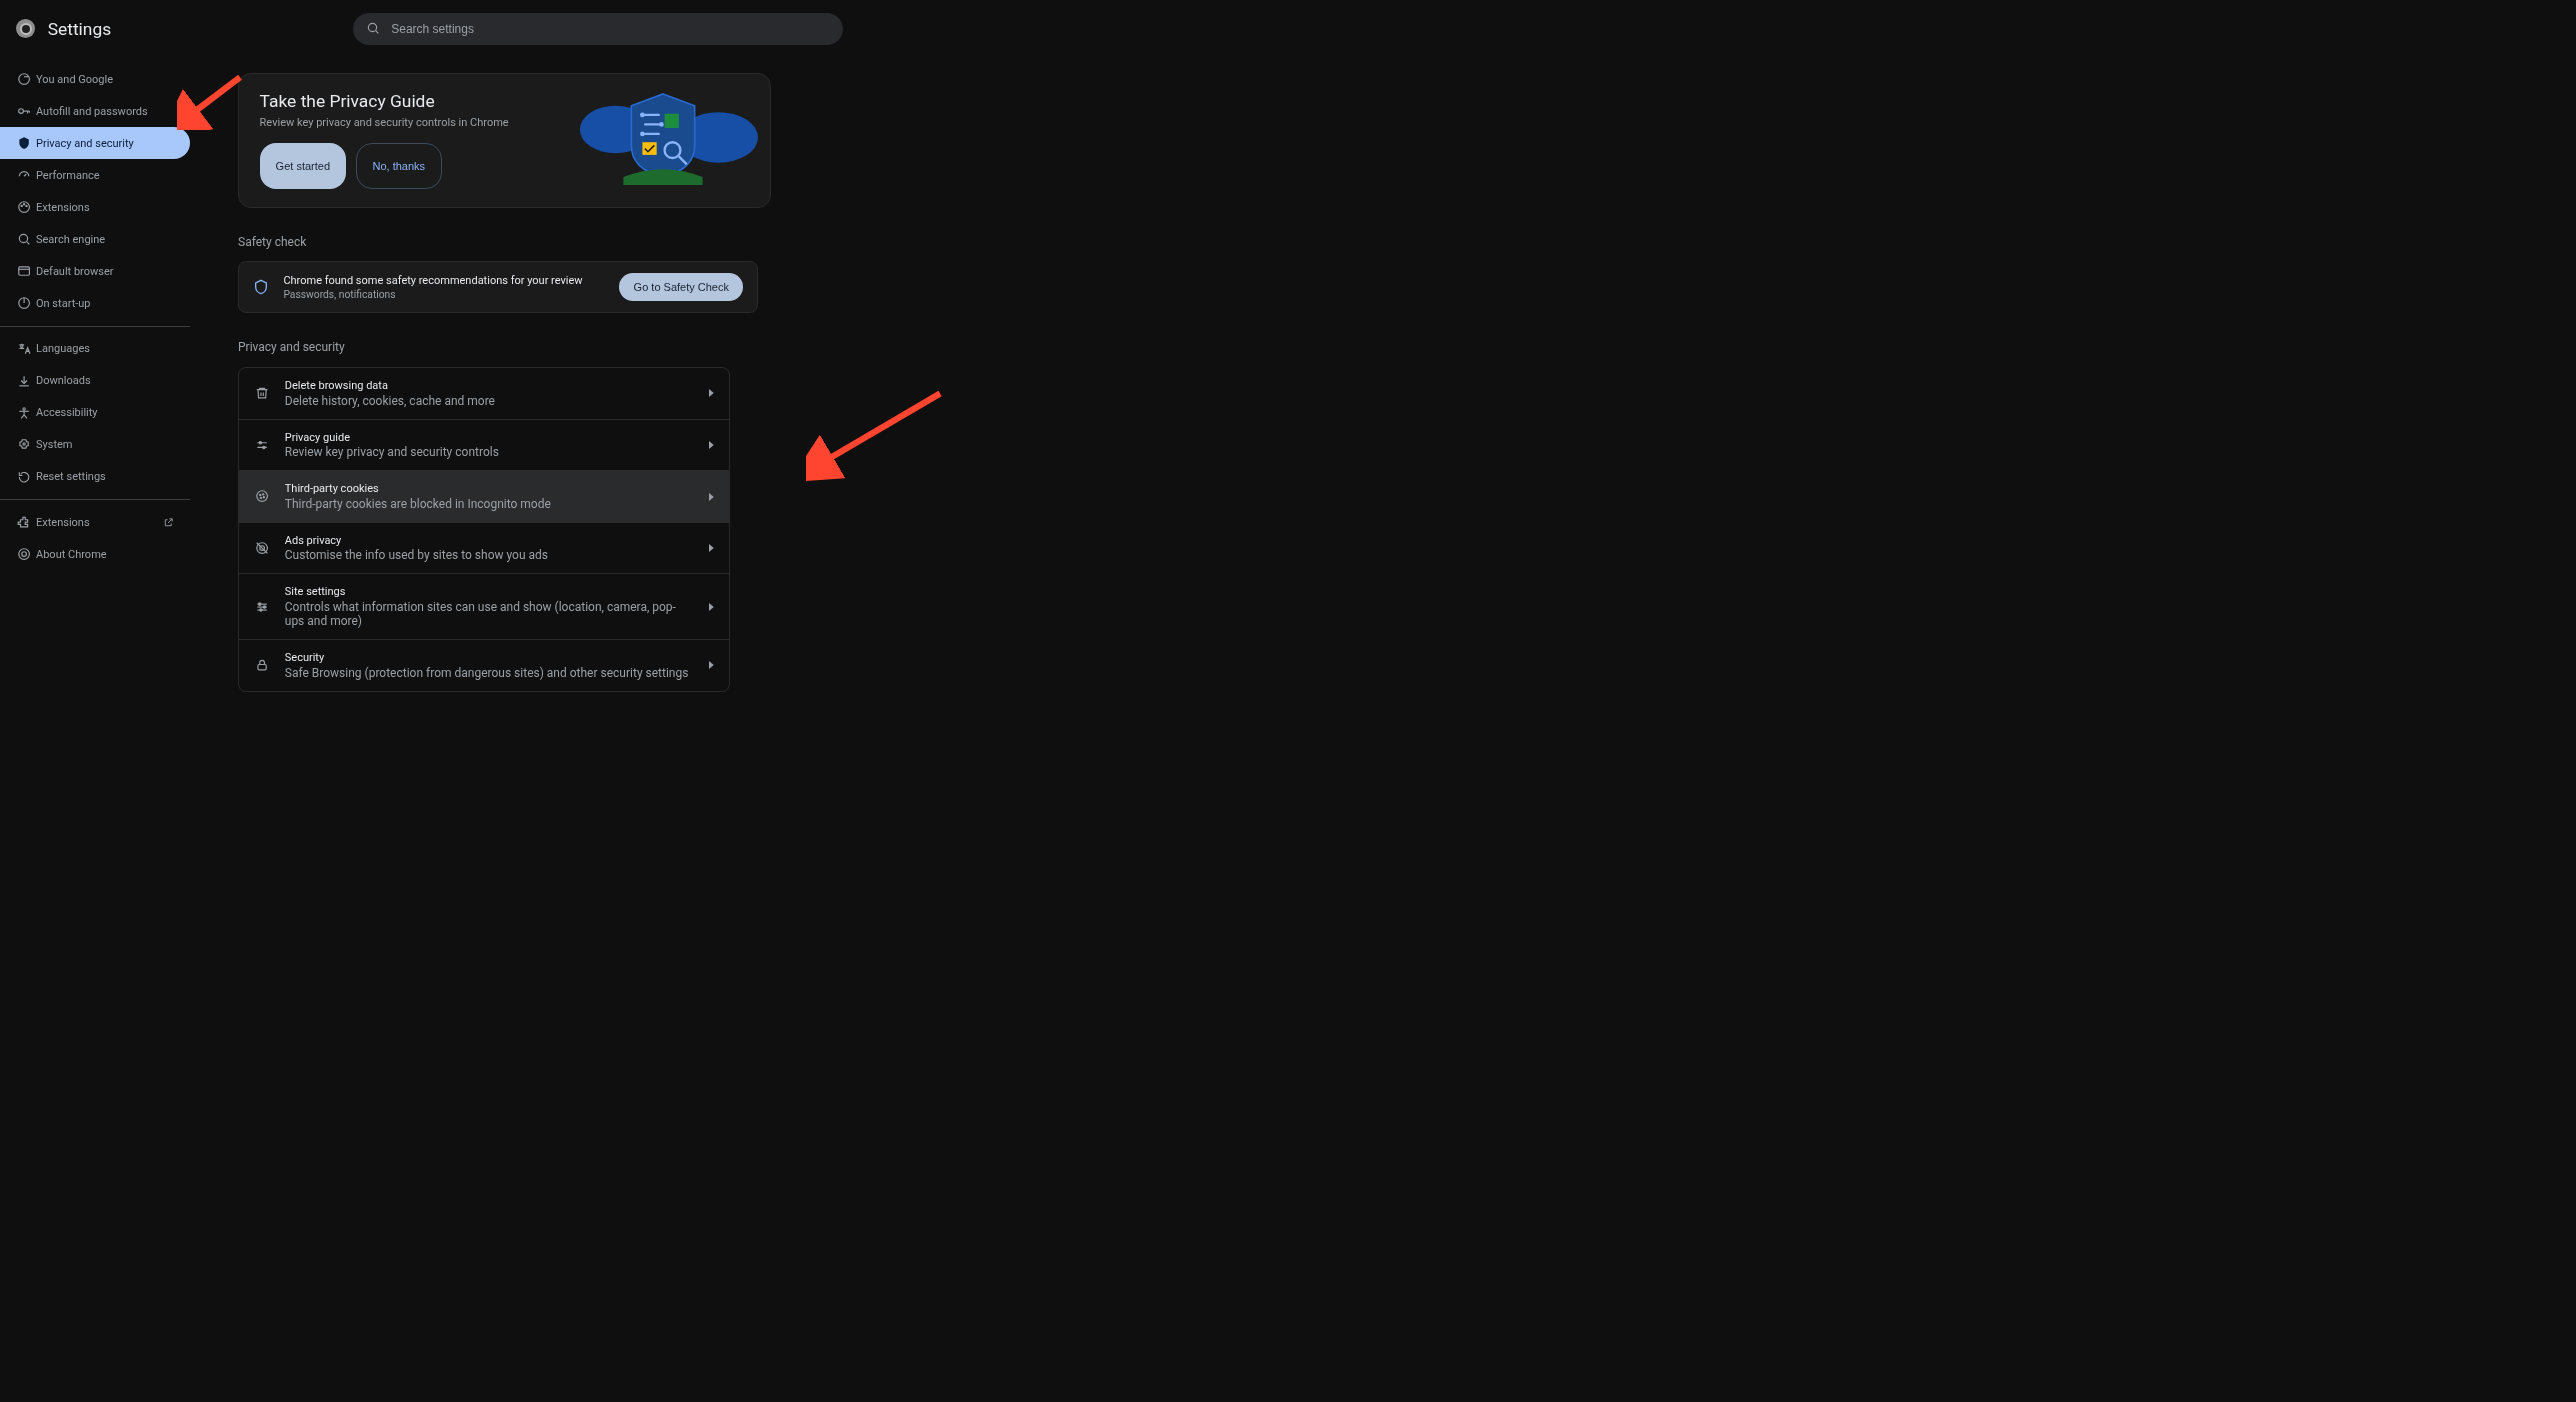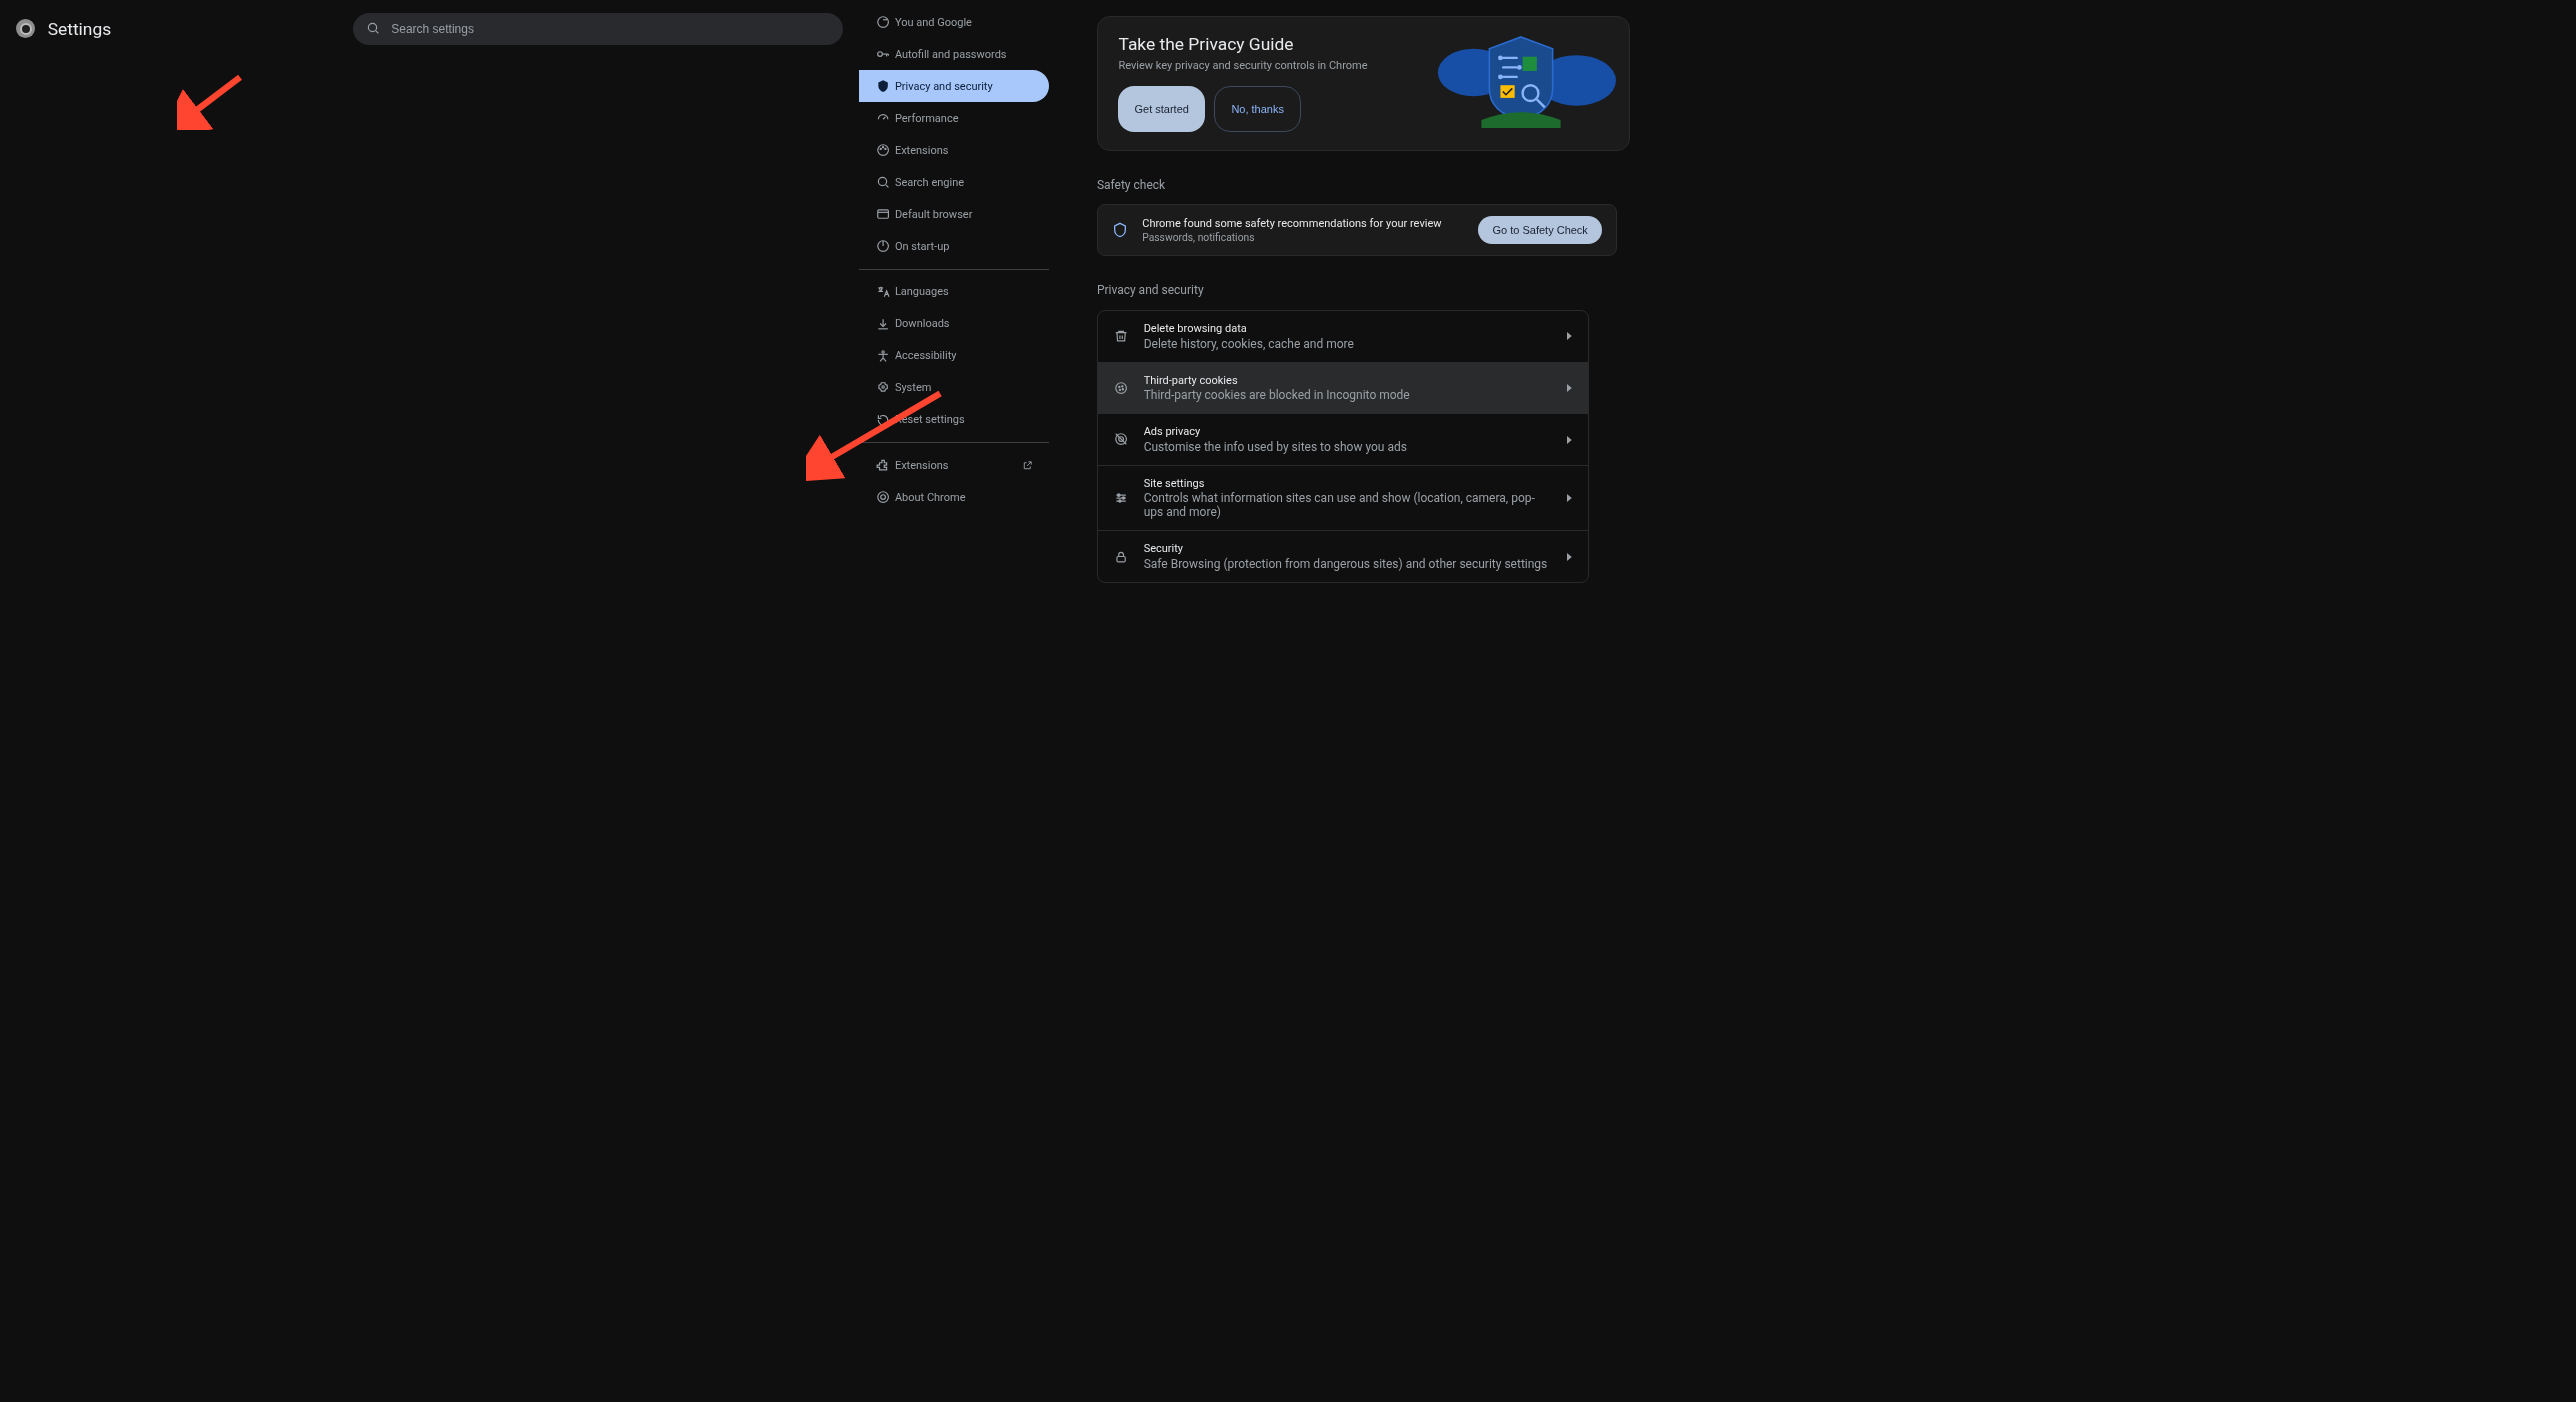--- a/index.html
+++ b/index.html
@@ -9,21 +9,21 @@
     --muted:#9aa0a6;
     --text:#e8eaed;
     --pill:#a8c7fa;
     --pill-text:#0b1f3a;
     --divider:#3c4043;
     --btn-filled-bg:#bac4d0;
     --btn-filled-text:#202124;
     --btn-outline:#8ab4f8;
   }
   html,body{margin:0;padding:0;height:100%;background:#000;color:var(--text);font-family:Roboto,Arial,sans-serif;font-size:11px;}
-  .app{position:relative;width:100%;height:100vh;background:var(--bg);display:flex;flex-direction:row;}
+  .app{position:relative;width:100%;height:100vh;background:var(--bg);display:flex;flex-direction:column;}
   .topbar{display:flex;align-items:center;gap:12.7px;padding:9.5px 16px;height:38px;}
   .logo{width:19px;height:19px;border-radius:50%;background:#8e8e8e;position:relative;display:flex;align-items:center;justify-content:center;}
   .logo::after{content:"";width:8px;height:8px;border-radius:50%;background:#1f1f1f;border:2.4px solid #bdbdbd;}
   .title{font-size:17.4px;font-weight:400;color:var(--text);}
   .search-wrap{margin-left:229px;flex:0 0 490px;}
   .search{display:flex;align-items:center;gap:9.5px;background:#292a2d;border-radius:17.4px;height:32px;padding:0 12.7px;color:var(--muted);}
   .search input{background:transparent;border:none;outline:none;color:var(--text);font-size:12px;flex:1;}
   .search input::placeholder{color:var(--muted);}
   .body{display:flex;flex:1;min-height:0;}
   .sidebar{width:206px;padding-top:6.3px;display:flex;flex-direction:column;}
@@ -302,20 +302,39 @@
             <div class="rtxt">
               <div class="rt1">Delete browsing data</div>
               <div class="rt2">Delete history, cookies, cache and more</div>
             </div>
             <span class="chev">
               <svg width="6.3" height="8" viewBox="0 0 8 10" fill="currentColor">
                 <polygon points="0,0 6,5 0,10"></polygon>
               </svg>
             </span>
           </div>
+          <div class="row">
+            <span class="ric">
+              <svg width="14.2" height="14.2" viewBox="0 0 24 24" fill="none" stroke="currentColor" stroke-width="2">
+                <line x1="4" y1="8" x2="20" y2="8"></line>
+                <circle cx="9" cy="8" r="2" fill="currentColor"></circle>
+                <line x1="4" y1="16" x2="20" y2="16"></line>
+                <circle cx="15" cy="16" r="2" fill="currentColor"></circle>
+              </svg>
+            </span>
+            <div class="rtxt">
+              <div class="rt1">Privacy guide</div>
+              <div class="rt2">Review key privacy and security controls</div>
+            </div>
+            <span class="chev">
+              <svg width="6.3" height="8" viewBox="0 0 8 10" fill="currentColor">
+                <polygon points="0,0 6,5 0,10"></polygon>
+              </svg>
+            </span>
+          </div>
           <div class="row hover">
             <span class="ric">
               <svg width="14.2" height="14.2" viewBox="0 0 24 24" fill="none" stroke="currentColor" stroke-width="2">
                 <circle cx="12" cy="12" r="9"></circle>
                 <circle cx="9" cy="10" r="1" fill="currentColor"></circle>
                 <circle cx="14" cy="9" r="1" fill="currentColor"></circle>
                 <circle cx="10" cy="15" r="1" fill="currentColor"></circle>
                 <circle cx="15" cy="14" r="1" fill="currentColor"></circle>
               </svg>
             </span>

